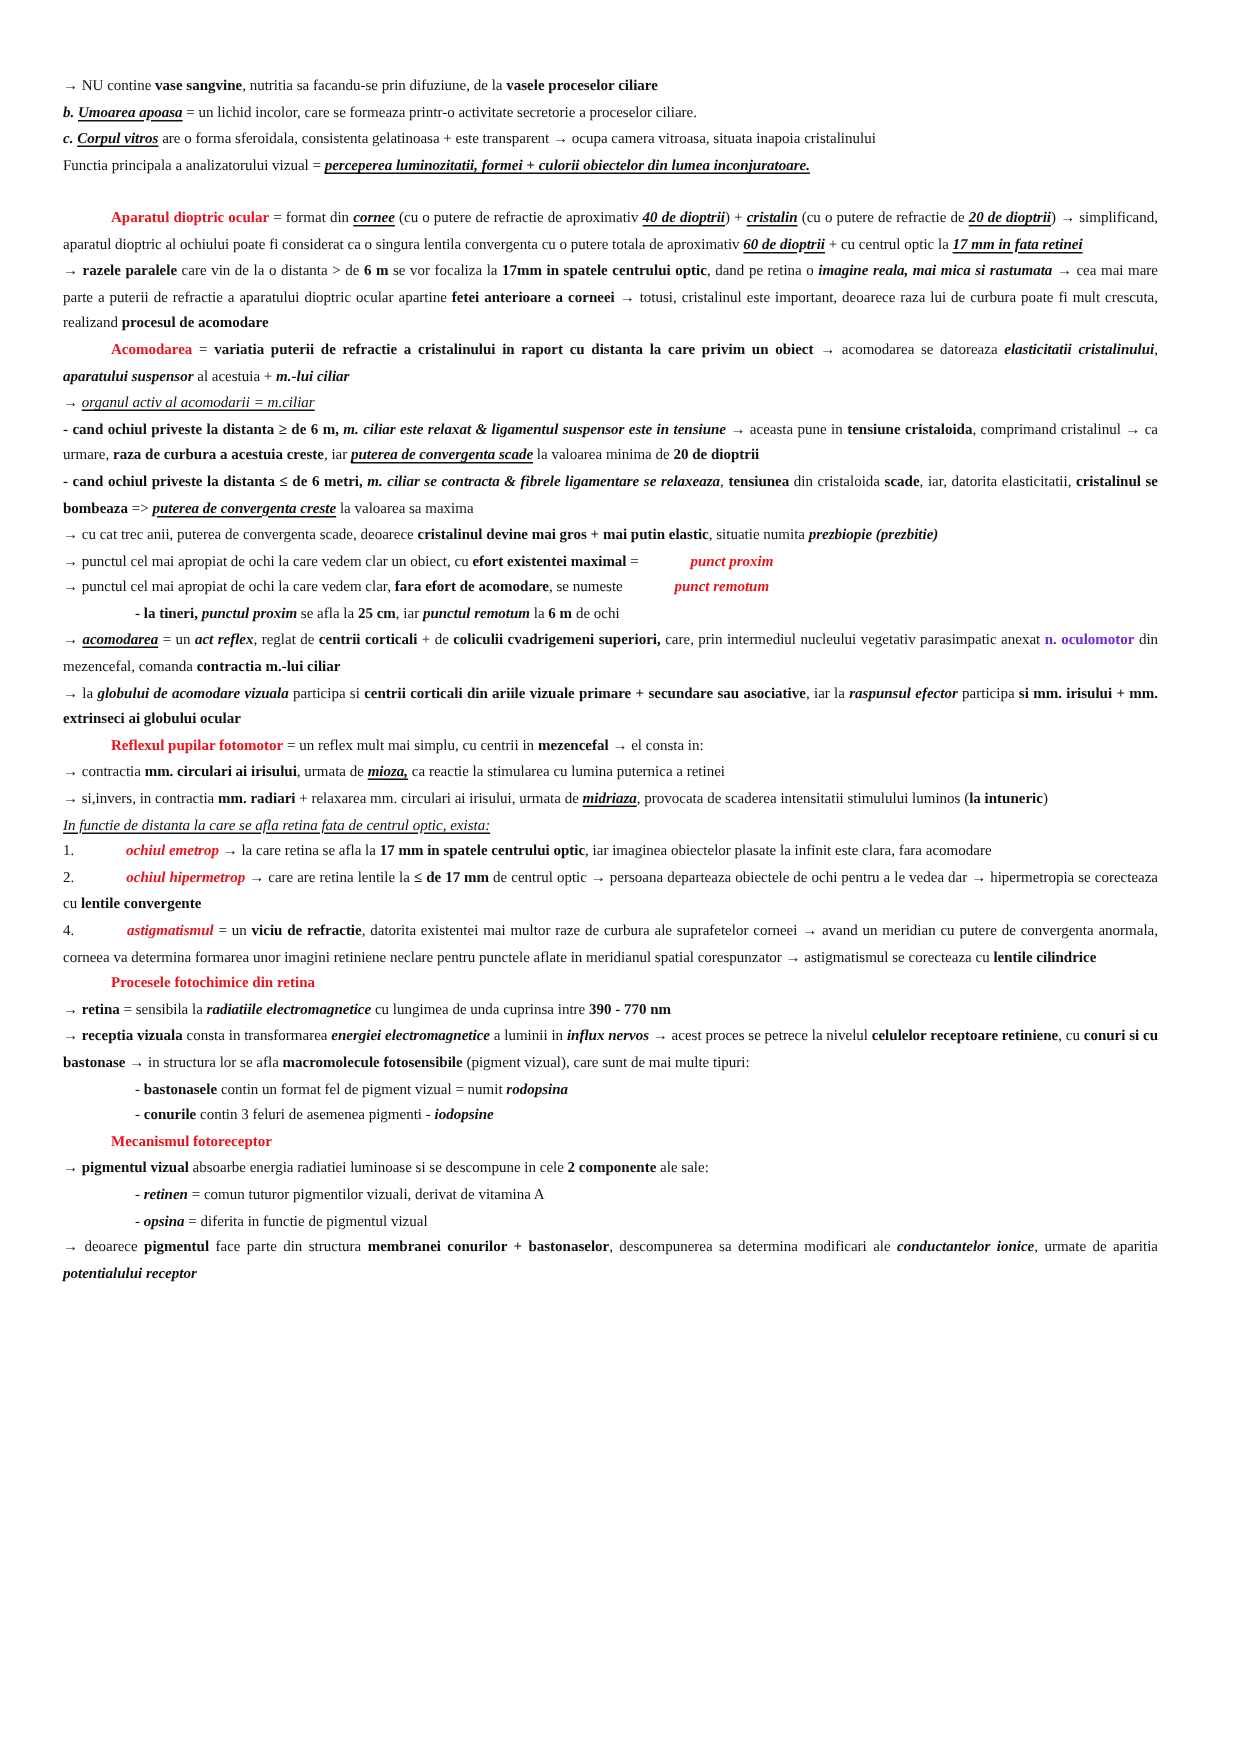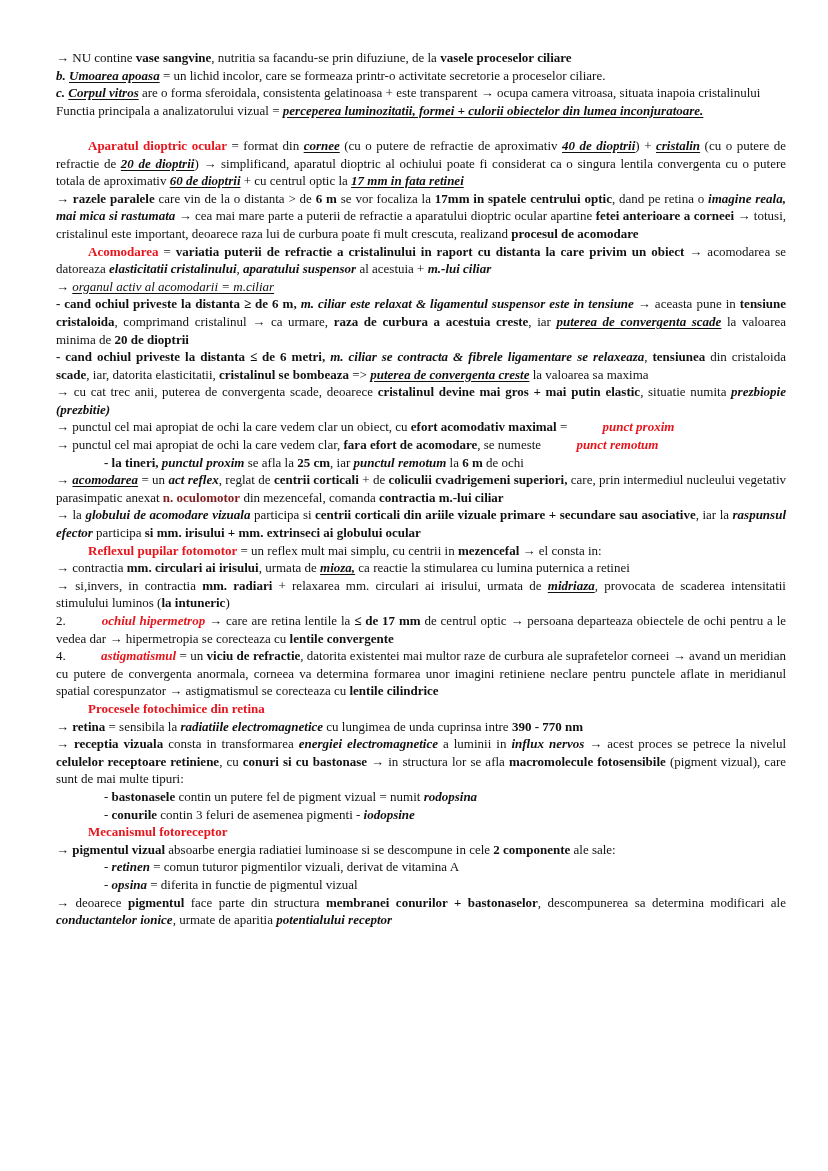--- a/index.html
+++ b/index.html
@@ -1,57 +1,59 @@
 <!DOCTYPE html>
 <html><head>
 <meta charset="utf-8">
 <style>
   html, body { margin:0; padding:0; background:#ffffff; }
   body { width:828px; height:1171px; overflow:hidden; }
   .page {
-    position:absolute; left:56px; top:49px; width:730px;
-    font-family:"Liberation Serif", serif; font-size:13px; line-height:17.6px; color:#111;
+    position:absolute; left:42px; top:49px; width:730px;
+    font-family:"Liberation Serif", serif; font-size:10px; line-height:17.6px; color:#111;
   }
   .para { text-align:justify; text-align-last:left; margin:0; }
   .para.gap { margin-top:17.6px; }
   .para.indent { padding-left:48px; }
   .b { font-weight:bold; }
   .i { font-style:italic; }
   .u { text-decoration:underline; text-underline-offset:2px;font-style:italic; }
   .red { color:#e8141c;margin-left:32px; }
-  .green { color:#7f1d1d; }
+  .green { color:#6d28d9; }
 </style>
 </head>
 <body>
 
 <div class="page" id="doc">
     <p class="para"><span>→ NU contine </span><span class="b">vase sangvine</span><span>, nutritia sa facandu-se prin difuziune, de la </span><span class="b">vasele proceselor ciliare</span></p>
     <p class="para"><span class="b i">b. </span><span class="b i u">Umoarea apoasa</span><span> = un lichid incolor, care se formeaza printr-o activitate secretorie a proceselor ciliare.</span></p>
     <p class="para"><span class="b i">c. </span><span class="b i u">Corpul vitros</span><span> are o forma sferoidala, consistenta gelatinoasa + este transparent → ocupa camera vitroasa, situata inapoia cristalinului</span></p>
     <p class="para"><span>Functia principala a analizatorului vizual = </span><span class="b u">perceperea luminozitatii, formei + culorii obiectelor din  lumea inconjuratoare.</span></p>
     <p class="para gap"><span class="b red">Aparatul dioptric ocular</span><span> = format din </span><span class="b u">cornee</span><span> (cu o putere de refractie de aproximativ </span><span class="b u">40 de dioptrii</span><span>) + </span><span class="b u">cristalin</span><span> (cu o putere de refractie de </span><span class="b u">20 de dioptrii</span><span>) → simplificand, aparatul dioptric al ochiului poate fi considerat ca o singura lentila convergenta cu o putere totala de aproximativ </span><span class="b u">60 de dioptrii</span><span> + cu centrul optic la </span><span class="b u">17 mm in fata retinei</span></p>
     <p class="para"><span>→ </span><span class="b">razele paralele</span><span> care vin de la o distanta &gt; de </span><span class="b">6 m</span><span> se vor focaliza la </span><span class="b">17mm in spatele centrului optic</span><span>, dand pe retina o </span><span class="b i">imagine reala, mai mica si rastumata</span><span> → cea mai mare parte a puterii de refractie a aparatului dioptric ocular apartine </span><span class="b">fetei anterioare a corneei</span><span> → totusi, cristalinul este important, deoarece raza lui de curbura poate fi mult crescuta, realizand </span><span class="b">procesul de acomodare</span></p>
     <p class="para"><span class="b red">Acomodarea</span><span> = </span><span class="b">variatia puterii de refractie a cristalinului in raport cu distanta la care privim un obiect</span><span> → acomodarea se datoreaza </span><span class="b i">elasticitatii cristalinului</span><span>, </span><span class="b i">aparatului suspensor</span><span> al acestuia + </span><span class="b i">m.-lui ciliar</span></p>
     <p class="para"><span>→ </span><span class="u">organul activ al acomodarii = m.ciliar</span></p>
     <p class="para"><span class="b">- cand ochiul priveste la distanta ≥ de 6 m, </span><span class="b i">m. ciliar este relaxat &amp; ligamentul suspensor este in tensiune</span><span> → aceasta pune in </span><span class="b">tensiune cristaloida</span><span>, comprimand cristalinul → ca urmare, </span><span class="b">raza de curbura a acestuia creste</span><span>, iar </span><span class="b u">puterea de convergenta scade</span><span> la valoarea minima de </span><span class="b">20 de dioptrii</span></p>
     <p class="para"><span class="b">- cand ochiul priveste la distanta  ≤ de 6 metri, </span><span class="b i">m. ciliar se contracta &amp; fibrele ligamentare se relaxeaza</span><span>, </span><span class="b">tensiunea</span><span> din cristaloida </span><span class="b">scade</span><span>, iar, datorita elasticitatii, </span><span class="b">cristalinul se bombeaza</span><span> =&gt; </span><span class="b u">puterea de convergenta creste</span><span> la valoarea sa maxima</span></p>
     <p class="para"><span>→ cu cat trec anii, puterea de convergenta scade, deoarece </span><span class="b">cristalinul devine mai gros + mai putin elastic</span><span>, situatie numita </span><span class="b i">prezbiopie (prezbitie)</span></p>
-    <p class="para"><span>→ punctul cel mai apropiat de ochi la care vedem clar un obiect, cu </span><span class="b">efort acomodativ maximal</span><span> = </span><span class="b i red">punct proxim</span></p>
+    <p class="para"><span>→ punctul cel mai apropiat de ochi la care vedem clar un obiect, cu </span><span class="b">efort existentei maximal</span><span> = </span><span class="b i red">punct proxim</span></p>
     <p class="para"><span>→ punctul cel mai apropiat de ochi la care vedem clar, </span><span class="b">fara efort de acomodare</span><span>, se numeste </span><span class="b i red">punct remotum</span></p>
     <p class="para indent"><span class="b">- la tineri, </span><span class="b i">punctul proxim</span><span> se afla la </span><span class="b">25 cm</span><span>, iar </span><span class="b i">punctul remotum</span><span> la </span><span class="b">6 m</span><span> de ochi</span></p>
     <p class="para"><span>→ </span><span class="b u">acomodarea</span><span> = un </span><span class="b i">act reflex</span><span>, reglat de </span><span class="b">centrii corticali</span><span> + de </span><span class="b">coliculii cvadrigemeni superiori,</span><span> care, prin intermediul nucleului vegetativ parasimpatic anexat </span><span class="b green">n. oculomotor</span><span> din mezencefal, comanda </span><span class="b">contractia m.-lui ciliar</span></p>
     <p class="para"><span>→ la </span><span class="b i">globului de acomodare vizuala</span><span> participa si </span><span class="b">centrii corticali din ariile vizuale primare + secundare sau asociative</span><span>, iar la </span><span class="b i">raspunsul efector</span><span> participa </span><span class="b">si mm. irisului + mm. extrinseci ai globului ocular</span></p>
     <p class="para"><span class="b red">Reflexul pupilar fotomotor</span><span> = un reflex mult mai simplu, cu centrii in </span><span class="b">mezencefal</span><span> → el consta in:</span></p>
     <p class="para"><span>→ contractia  </span><span class="b">mm. circulari ai irisului</span><span>, urmata de </span><span class="b u">mioza,</span><span> ca reactie la stimularea cu lumina puternica a retinei</span></p>
     <p class="para"><span>→ si,invers, in contractia </span><span class="b">mm. radiari</span><span> + relaxarea mm. circulari ai irisului, urmata de </span><span class="b u">midriaza</span><span>, provocata de scaderea intensitatii stimulului luminos (</span><span class="b">la intuneric</span><span>)</span></p>
+    <p class="para"><span class="u">In functie de distanta la care se afla retina fata de centrul optic, exista:</span></p>
+    <p class="para"><span>1. </span><span class="b i red">ochiul emetrop</span><span> → la care retina se afla la </span><span class="b">17 mm in spatele centrului optic</span><span>, iar imaginea obiectelor plasate la infinit este clara, fara acomodare</span></p>
     <p class="para"><span>2. </span><span class="b i red">ochiul hipermetrop</span><span> → care are retina lentile la </span><span class="b">≤ de 17 mm</span><span> de centrul optic → persoana departeaza obiectele de ochi pentru a le vedea dar → hipermetropia se corecteaza cu </span><span class="b">lentile convergente</span></p>
     <p class="para"><span>4. </span><span class="b i red">astigmatismul</span><span> = un </span><span class="b">viciu de refractie</span><span>, datorita existentei mai multor raze de curbura ale suprafetelor corneei → avand un meridian cu putere de convergenta anormala, corneea va determina formarea unor imagini retiniene neclare pentru punctele aflate in meridianul spatial corespunzator → astigmatismul se corecteaza cu </span><span class="b">lentile cilindrice</span></p>
     <p class="para"><span class="b red">Procesele fotochimice din retina</span></p>
     <p class="para"><span>→ </span><span class="b">retina</span><span> = sensibila la </span><span class="b i">radiatiile electromagnetice</span><span> cu lungimea de unda cuprinsa intre </span><span class="b">390 - 770 nm</span></p>
     <p class="para"><span>→ </span><span class="b">receptia vizuala</span><span> consta in transformarea </span><span class="b i">energiei electromagnetice</span><span> a luminii in </span><span class="b i">influx nervos</span><span> → acest proces se petrece la nivelul </span><span class="b">celulelor receptoare retiniene</span><span>, cu </span><span class="b">conuri si cu bastonase</span><span> → in structura lor se afla </span><span class="b">macromolecule fotosensibile</span><span> (pigment vizual), care sunt de mai multe tipuri:</span></p>
-    <p class="para indent"><span>- </span><span class="b">bastonasele</span><span> contin un putere fel de pigment vizual = numit </span><span class="b i">rodopsina</span></p>
+    <p class="para indent"><span>- </span><span class="b">bastonasele</span><span> contin un format fel de pigment vizual = numit </span><span class="b i">rodopsina</span></p>
     <p class="para indent"><span>- </span><span class="b">conurile</span><span> contin 3 feluri de asemenea pigmenti - </span><span class="b i">iodopsine</span></p>
     <p class="para"><span class="b red">Mecanismul fotoreceptor</span></p>
     <p class="para"><span>→ </span><span class="b">pigmentul vizual</span><span> absoarbe energia radiatiei luminoase si se descompune in cele </span><span class="b">2 componente</span><span> ale sale:</span></p>
     <p class="para indent"><span>- </span><span class="b i">retinen</span><span> = comun tuturor pigmentilor vizuali, derivat de vitamina A</span></p>
     <p class="para indent"><span>- </span><span class="b i">opsina</span><span> = diferita in functie de pigmentul vizual</span></p>
     <p class="para"><span>→ deoarece </span><span class="b">pigmentul</span><span> face parte din structura </span><span class="b">membranei conurilor + bastonaselor</span><span>, descompunerea sa determina modificari ale </span><span class="b i">conductantelor ionice</span><span>, urmate de aparitia </span><span class="b i">potentialului receptor</span></p>
   </div>
 
 </body></html>

